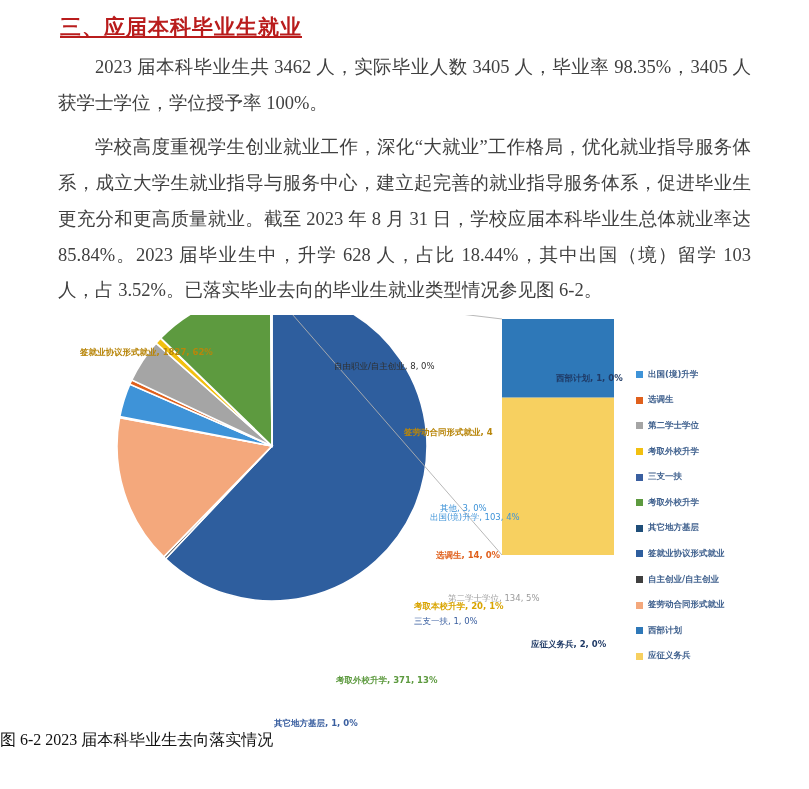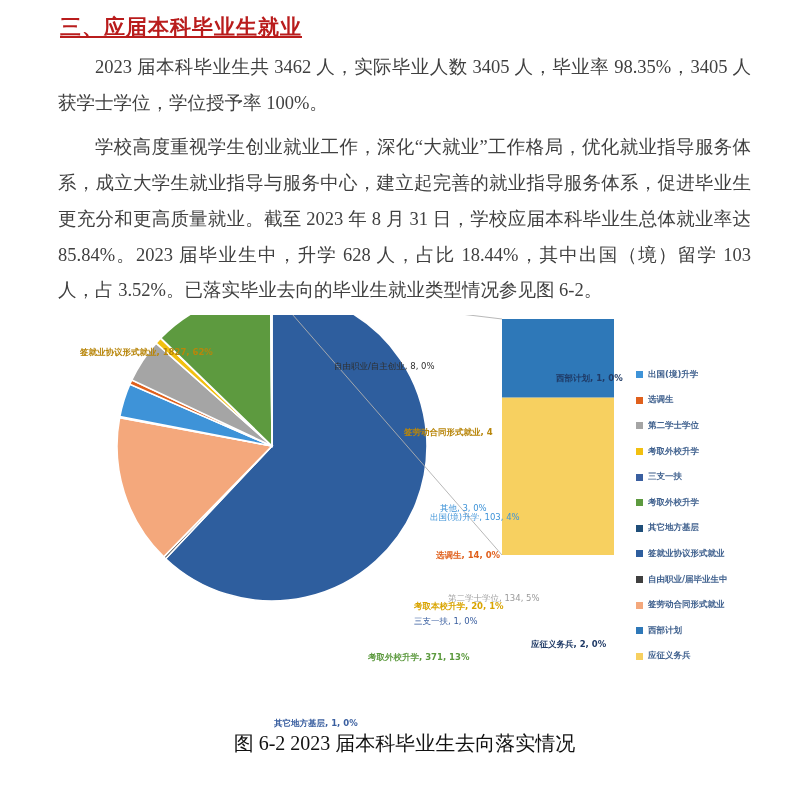--- a/index.html
+++ b/index.html
@@ -83,22 +83,21 @@
     margin-right: 5px;
     flex: 0 0 auto;
   }
   .legend-text { color: #41628f; font-weight: bold; }
 
   .caption {
     position: absolute;
     left: 0;
     top: 730px;
     width: 809px;
-    text-align: center;
-    font-size: 20px;
+    font-size: 16px;
     font-family: "Liberation Serif", "DejaVu Serif", serif;
     color: #111;
   }
 </style>
 </head>
 <body>
 
 <div class="page">
 
   <h2 class="section-title">三、应届本科毕业生就业</h2>
@@ -158,21 +157,21 @@
     <div class="legend-item">
       <span class="legend-swatch" style="background: rgb(31, 78, 121);"></span>
       <span class="legend-text">其它地方基层</span>
     </div>
     <div class="legend-item">
       <span class="legend-swatch" style="background: rgb(46, 94, 158);"></span>
       <span class="legend-text">签就业协议形式就业</span>
     </div>
     <div class="legend-item">
       <span class="legend-swatch" style="background: rgb(63, 63, 63);"></span>
-      <span class="legend-text">自由职业/届毕业生中</span>
+      <span class="legend-text">自主创业/自主创业</span>
     </div>
     <div class="legend-item">
       <span class="legend-swatch" style="background: rgb(244, 168, 124);"></span>
       <span class="legend-text">签劳动合同形式就业</span>
     </div>
     <div class="legend-item">
       <span class="legend-swatch" style="background: rgb(46, 120, 184);"></span>
       <span class="legend-text">西部计划</span>
     </div>
     <div class="legend-item">
@@ -184,19 +183,19 @@
 <div id="label-root">
     <div class="lbl bold" style="left: 80px; top: 348px; color: rgb(184, 134, 11);">签就业协议形式就业, 1827, 62%</div>
     <div class="lbl" style="left: 334px; top: 362px; color: rgb(47, 47, 47);">自由职业/自主创业, 8, 0%</div>
     <div class="lbl bold" style="left: 404px; top: 428px; color: rgb(184, 134, 11); text-align: right;">签劳动合同形式就业, 4</div>
     <div class="lbl" style="left: 440px; top: 504px; color: rgb(62, 147, 216);">其他, 3, 0%</div>
     <div class="lbl" style="left: 430px; top: 513px; color: rgb(62, 147, 216);">出国(境)升学, 103, 4%</div>
     <div class="lbl bold" style="left: 436px; top: 551px; color: rgb(224, 96, 28);">选调生, 14, 0%</div>
     <div class="lbl" style="left: 420px; top: 594px; color: rgb(154, 154, 154); margin-left: 28px;">第二学士学位, 134, 5%</div>
     <div class="lbl bold" style="left: 402px; top: 602px; color: rgb(217, 164, 0); margin-left: 12px;">考取本校升学, 20, 1%</div>
     <div class="lbl" style="left: 414px; top: 617px; color: rgb(58, 95, 160);">三支一扶, 1, 0%</div>
-    <div class="lbl bold" style="left: 336px; top: 653px; color: rgb(93, 154, 63); margin-left: 32px;">考取外校升学, 371, 13%</div>
+    <div class="lbl bold" style="left: 336px; top: 676px; color: rgb(93, 154, 63);">考取外校升学, 371, 13%</div>
     <div class="lbl bold" style="left: 274px; top: 679px; color: rgb(58, 95, 160); margin-top: 40px;">其它地方基层, 1, 0%</div>
     <div class="lbl bold" style="left: 556px; top: 374px; color: rgb(31, 58, 102);">西部计划, 1, 0%</div>
     <div class="lbl bold" style="left: 531px; top: 640px; color: rgb(31, 58, 102);">应征义务兵, 2, 0%</div>
   </div>
 
 <div class="caption">图 6-2 2023 届本科毕业生去向落实情况</div>
 
 </body></html>

